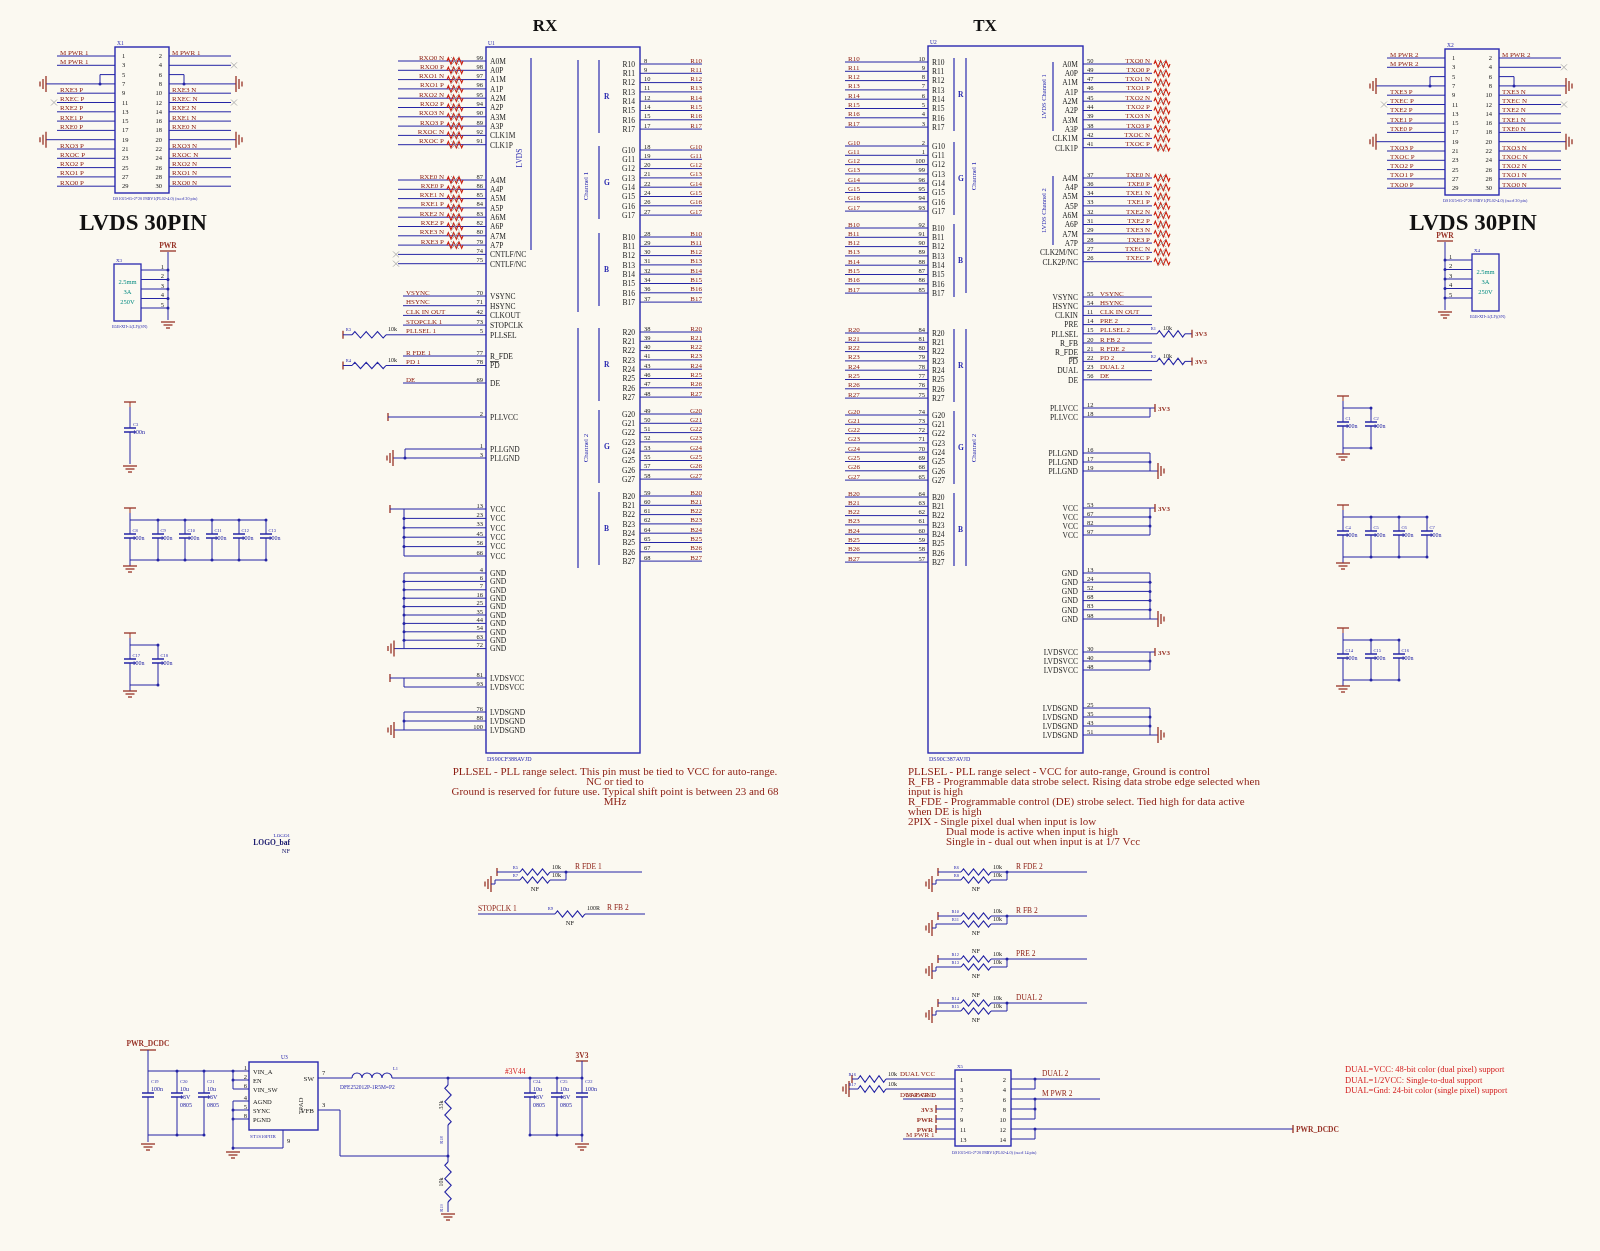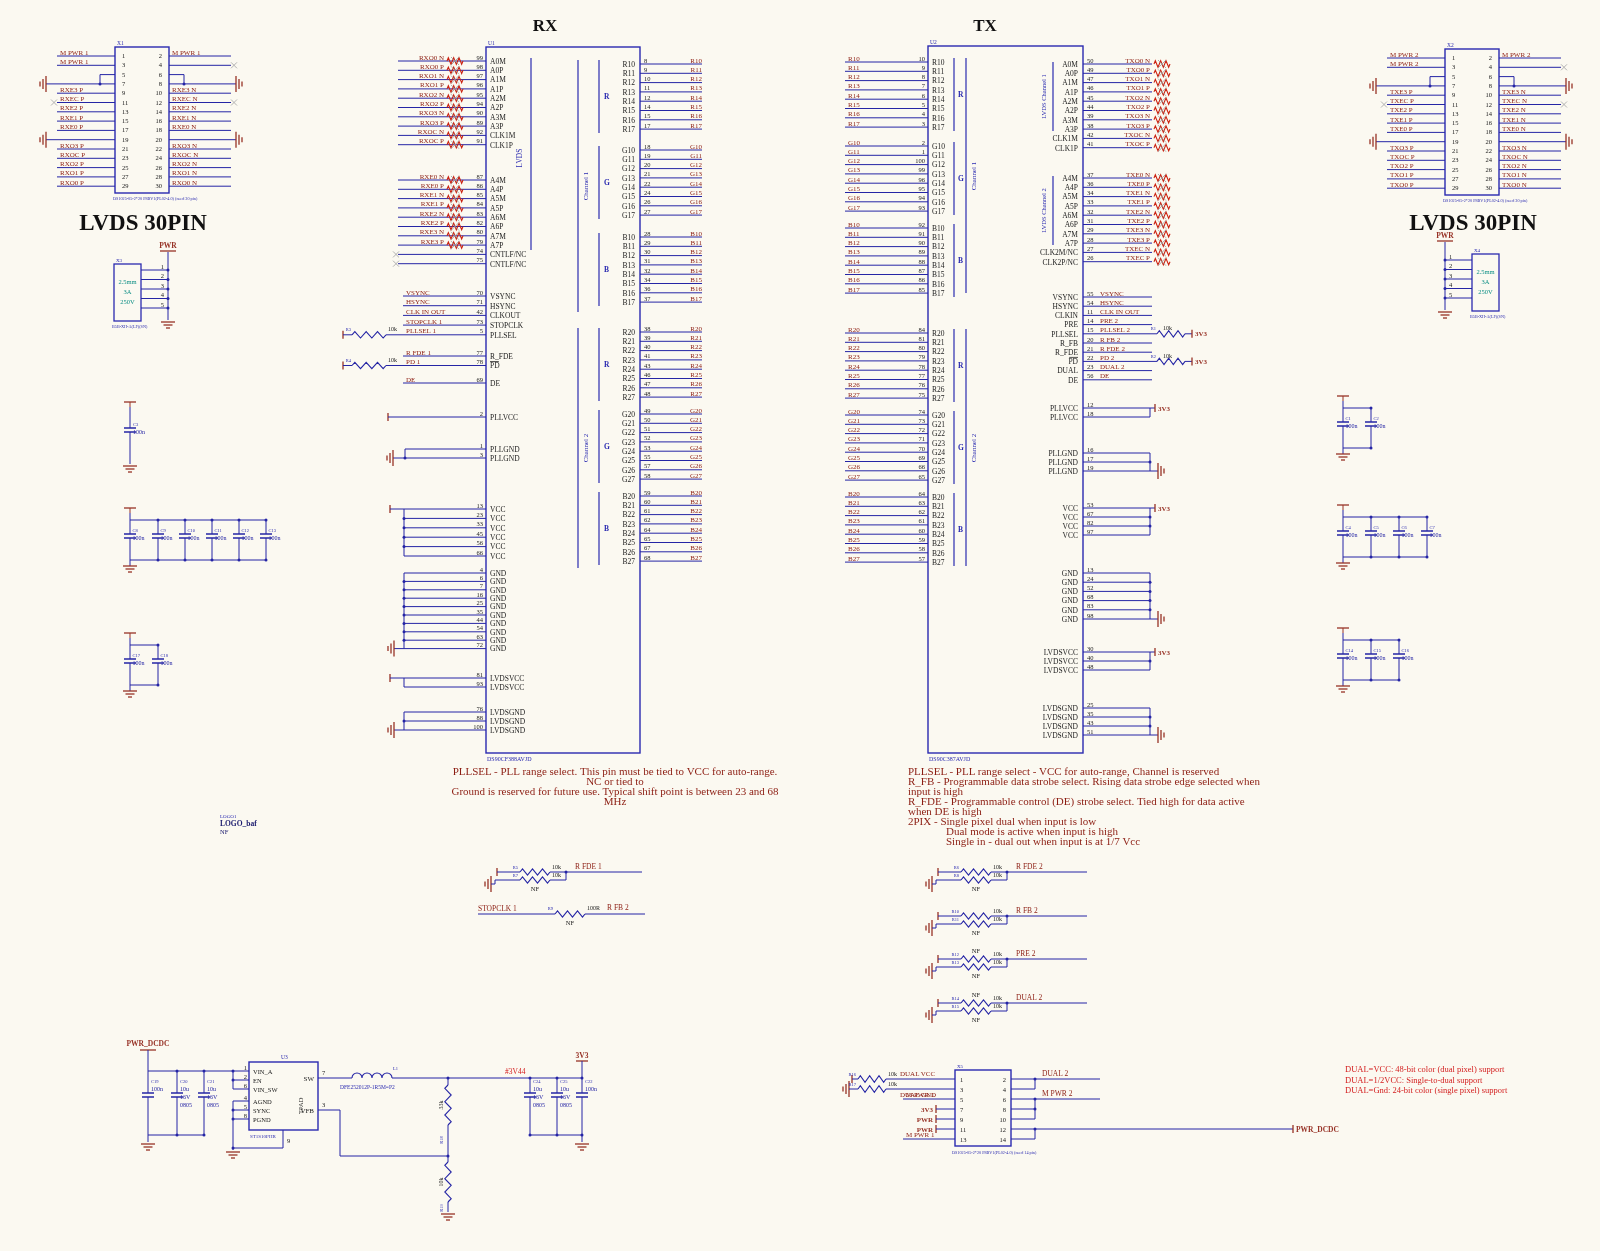--- a/index.html
+++ b/index.html
@@ -8,21 +8,21 @@
   svg{position:absolute;left:0;top:0;}
   .t{position:absolute;}
   .title{font-weight:bold;color:#111;text-align:center;}
   .rxtx{font-size:17px;width:80px;}
   .lvdst{font-size:23px;width:130px;}
   .note{color:#8c1d12;font-size:11px;line-height:10px;}
   .rxnote{left:450px;top:766px;width:330px;text-align:center;}
   .txnote{left:908px;top:766px;width:360px;text-align:left;}
   .txnote .ind{padding-left:38px;}
   .dualnote{left:1345px;top:1064px;width:260px;color:#d42020;font-size:8.5px;line-height:10.5px;}
-  .logo{left:220px;top:814px;width:70px;text-align:left;color:#2a2ab0;}
+  .logo{left:220px;top:833px;width:70px;text-align:right;color:#2a2ab0;}
   .logo .r{font-size:5px;}
   .logo .n{font-size:7.5px;font-weight:bold;color:#1a1a6e;}
   .logo .f{font-size:6.5px;color:#1a1a6e;}
 </style>
 </head>
 <body>
 
 <div class="canvas">
   <svg id="sch" width="1600" height="1251">
       <rect x="115" y="47" width="54" height="146" fill="none" stroke="#2a2ab0" stroke-width="1.4"></rect>
@@ -1873,21 +1873,21 @@
   <div class="t title rxtx" style="left:505px;top:16px;">RX</div>
   <div class="t title rxtx" style="left:945px;top:16px;">TX</div>
   <div class="t title lvdst" style="left:78px;top:210px;">LVDS 30PIN</div>
   <div class="t title lvdst" style="left:1408px;top:210px;">LVDS 30PIN</div>
 
   <div class="t note rxnote">
     <div>PLLSEL - PLL range select. This pin must be tied to VCC for auto-range. NC or tied to</div>
     <div>Ground is reserved for future use. Typical shift point is between 23 and 68 MHz</div>
   </div>
   <div class="t note txnote">
-    <div>PLLSEL - PLL range select - VCC for auto-range, Channel is reserved</div>
+    <div>PLLSEL - PLL range select - VCC for auto-range, Ground is control</div>
     <div>R_FB -  Programmable data strobe select. Rising data strobe edge selected when  input is high</div>
     <div>R_FDE - Programmable control (DE) strobe select. Tied high for data active when DE  is high</div>
     <div>2PIX - Single pixel dual when input is low</div>
     <div class="ind">Dual mode is active when input is high</div>
     <div class="ind">Single in - dual out when input is at 1/7 Vcc</div>
   </div>
   <div class="t dualnote">
     <div>DUAL=VCC: 48-bit color (dual pixel) support</div>
     <div>DUAL=1/2VCC: Single-to-dual support</div>
     <div>DUAL=Gnd: 24-bit color (single pixel) support</div>

